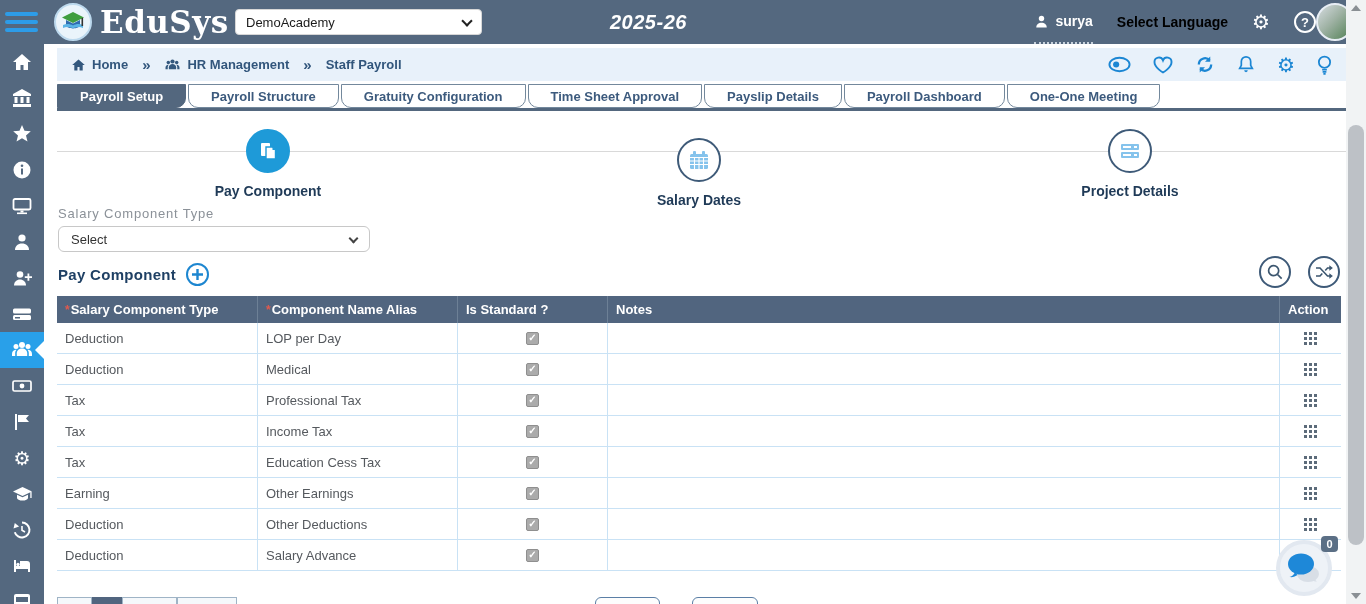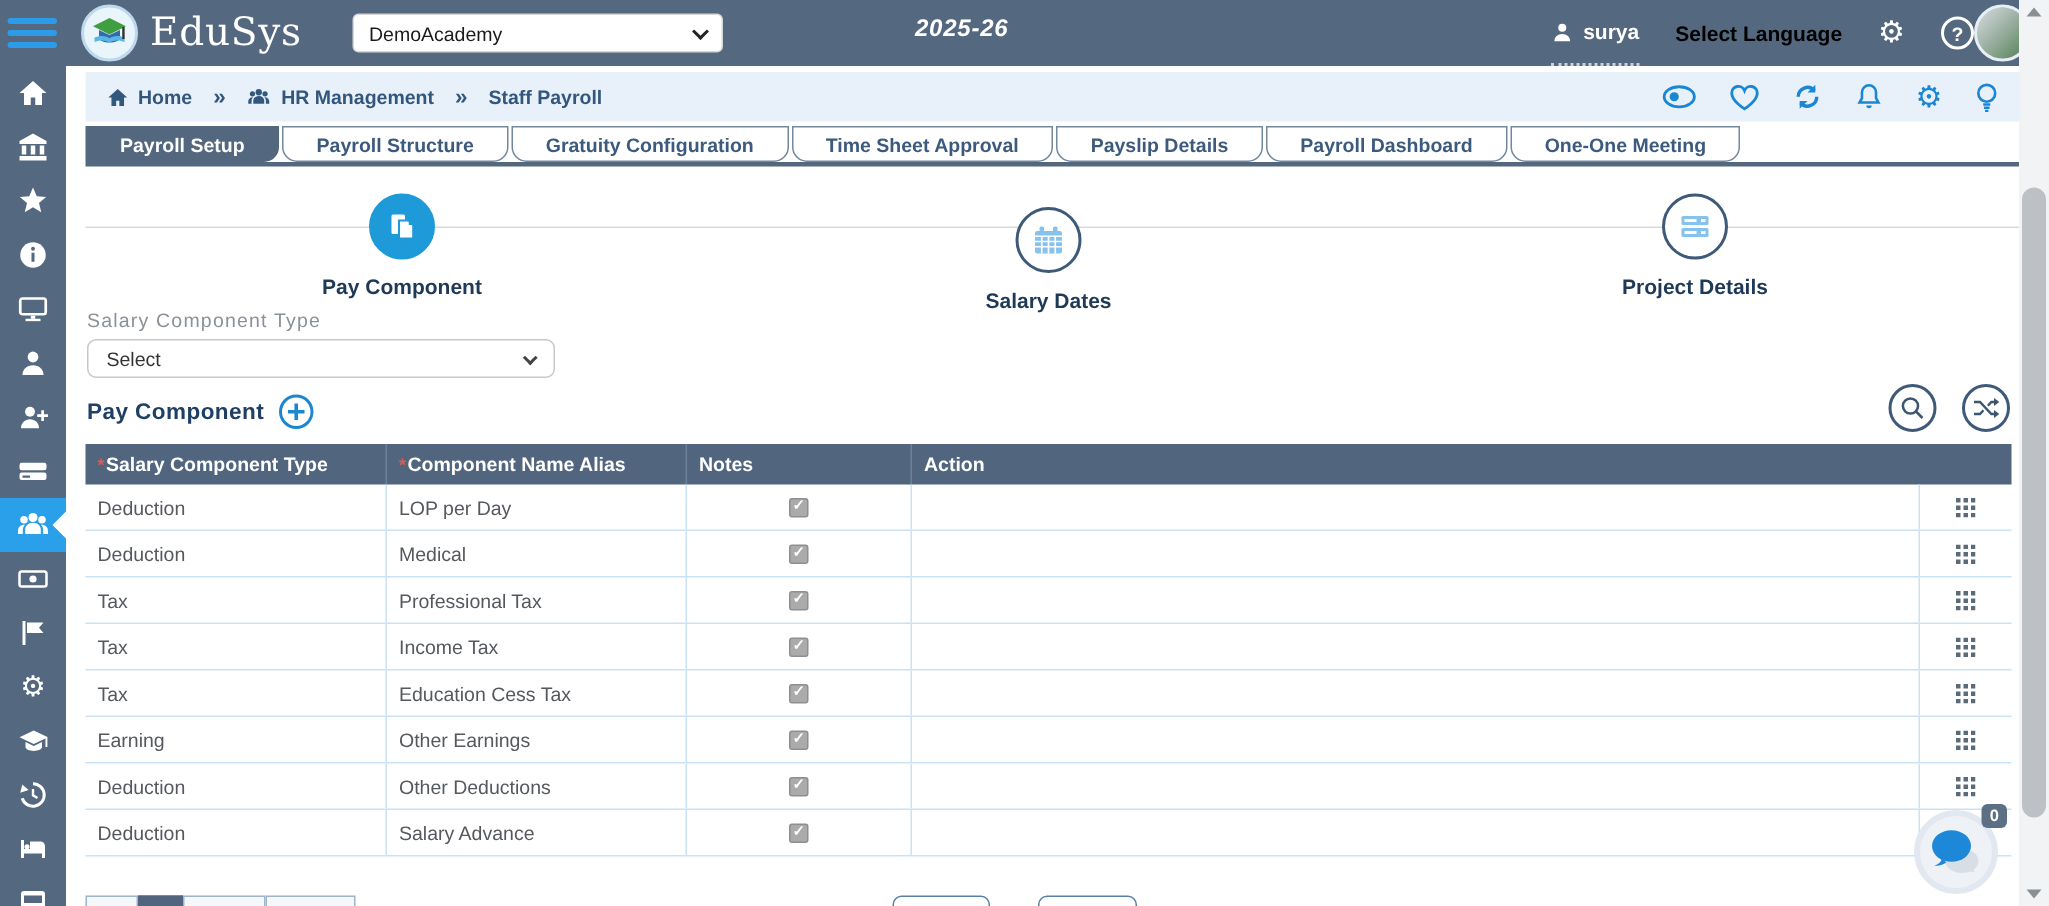--- a/index.html
+++ b/index.html
@@ -9,24 +9,24 @@
     background:#ffffff; position:relative; overflow:hidden;
     color:#55595e;
   }
 
   
   .topbar { position:absolute; left:0; top:0; width:1366px; height:44px; background:#54687f; z-index:6; display:flex; align-items:center; }
   .hamburger { position:absolute; left:5px; top:12px; width:33px; cursor:pointer; }
   .hamburger div { height:4px; background:#2d9ce8; border-radius:2px; margin-bottom:4px; }
   .logo-wrap { position:absolute; left:54px; top:3px; display:flex; align-items:center; gap:8px; }
   .logo-circle { width:38px; height:38px; border-radius:50%; background:#eaf4fb; border:2px solid #bcd9ee; display:flex; align-items:center; justify-content:center; }
-  .brand { color:#fff; font-family:"DejaVu Serif", serif; font-size:26px; font-weight:normal; letter-spacing:0.5px; }
+  .brand { color:#fff; font-family:"DejaVu Serif", serif; font-size:31px; font-weight:bold; letter-spacing:0.5px; }
   .academy-select { position:absolute; left:235px; top:9px; width:247px; height:26px; background:#fff; border:1px solid #d7d7d7; border-radius:4px; font-size:13px; color:#1b1b1b; display:flex; align-items:center; padding:0 10px; cursor:pointer; }
   .academy-select .chev { position:absolute; right:10px; top:8px; width:8px; height:8px; border-left:2px solid #222; border-bottom:2px solid #222; transform:rotate(-45deg); margin-top:-1px; }
-  .year { position:absolute; left:610px; top:11px; color:#fff; font-size:16px; font-weight:bold; font-style:italic; letter-spacing:0.5px; }
+  .year { position:absolute; left:610px; top:11px; color:#fff; font-size:20px; font-weight:bold; font-style:italic; letter-spacing:0.5px; }
   .top-right { position:absolute; right:50px; top:0; height:44px; display:flex; align-items:center; gap:24px; }
   .user-chip { display:flex; align-items:center; gap:6px; color:#fff; font-size:14px; font-weight:bold; height:44px; border-bottom:2px dotted #c8d2dc; cursor:pointer; }
   .lang { color:#000000; font-size:14px; font-weight:bold; cursor:pointer; }
   .top-ico { color:#fff; font-size:20px; line-height:1; cursor:pointer; }
   .help-circle { width:22px; height:22px; border-radius:50%; border:2px solid #fff; color:#fff; font-size:13px; font-weight:bold; display:flex; align-items:center; justify-content:center; cursor:pointer; }
   .avatar { position:absolute; right:12px; top:3px; width:38px; height:38px; border-radius:50%; border:2px solid #e8eef5; background:linear-gradient(135deg,#d7dde2 0%,#9fb2a4 45%,#4f7f52 100%); cursor:pointer; }
 
   
   .sidebar { position:absolute; left:0; top:44px; width:44px; height:560px; background:#54687f; z-index:5; }
   .sb-item { height:36px; display:flex; align-items:center; justify-content:center; position:relative; cursor:pointer; }
@@ -391,20 +391,23 @@
     <div class="t-head">
       <div class="hc">
           <span class="req">*</span>
           <span>Salary Component Type</span>
         </div>
       <div class="hc">
           <span class="req">*</span>
           <span>Component Name Alias</span>
         </div>
       <div class="hc">
+          <span>Is Standard ?</span>
+        </div>
+      <div class="hc">
           <span>Notes</span>
         </div>
       <div class="hc">
           <span>Action</span>
         </div>
     </div>
     <div id="table-body">
         <div class="t-row">
           <div class="tc">Deduction</div>
           <div class="tc">LOP per Day</div>

